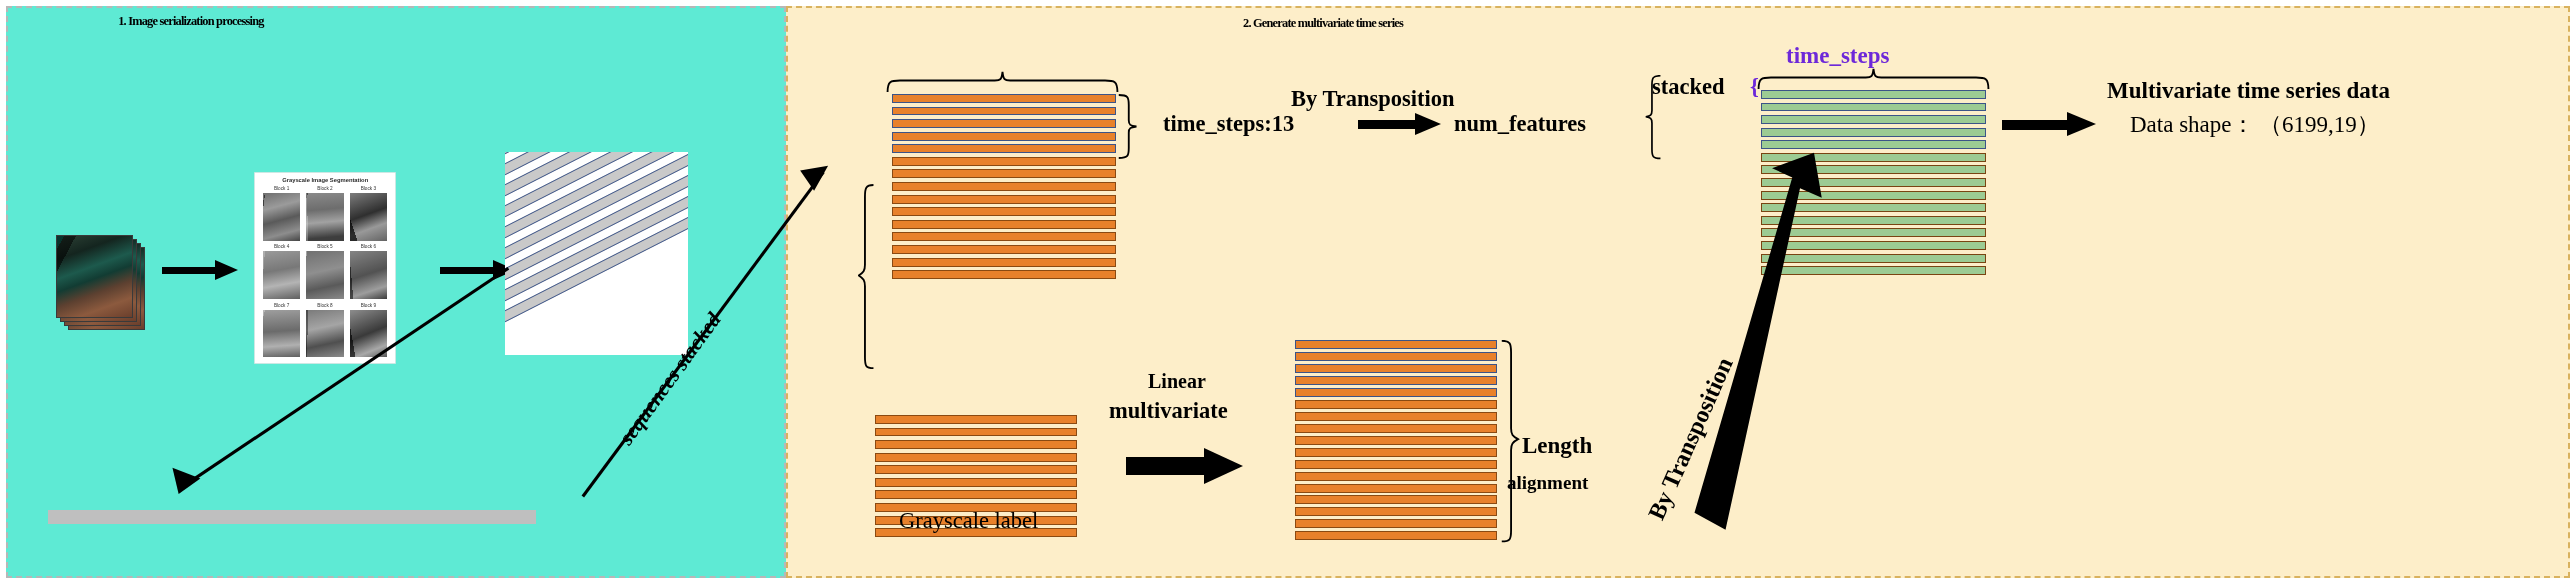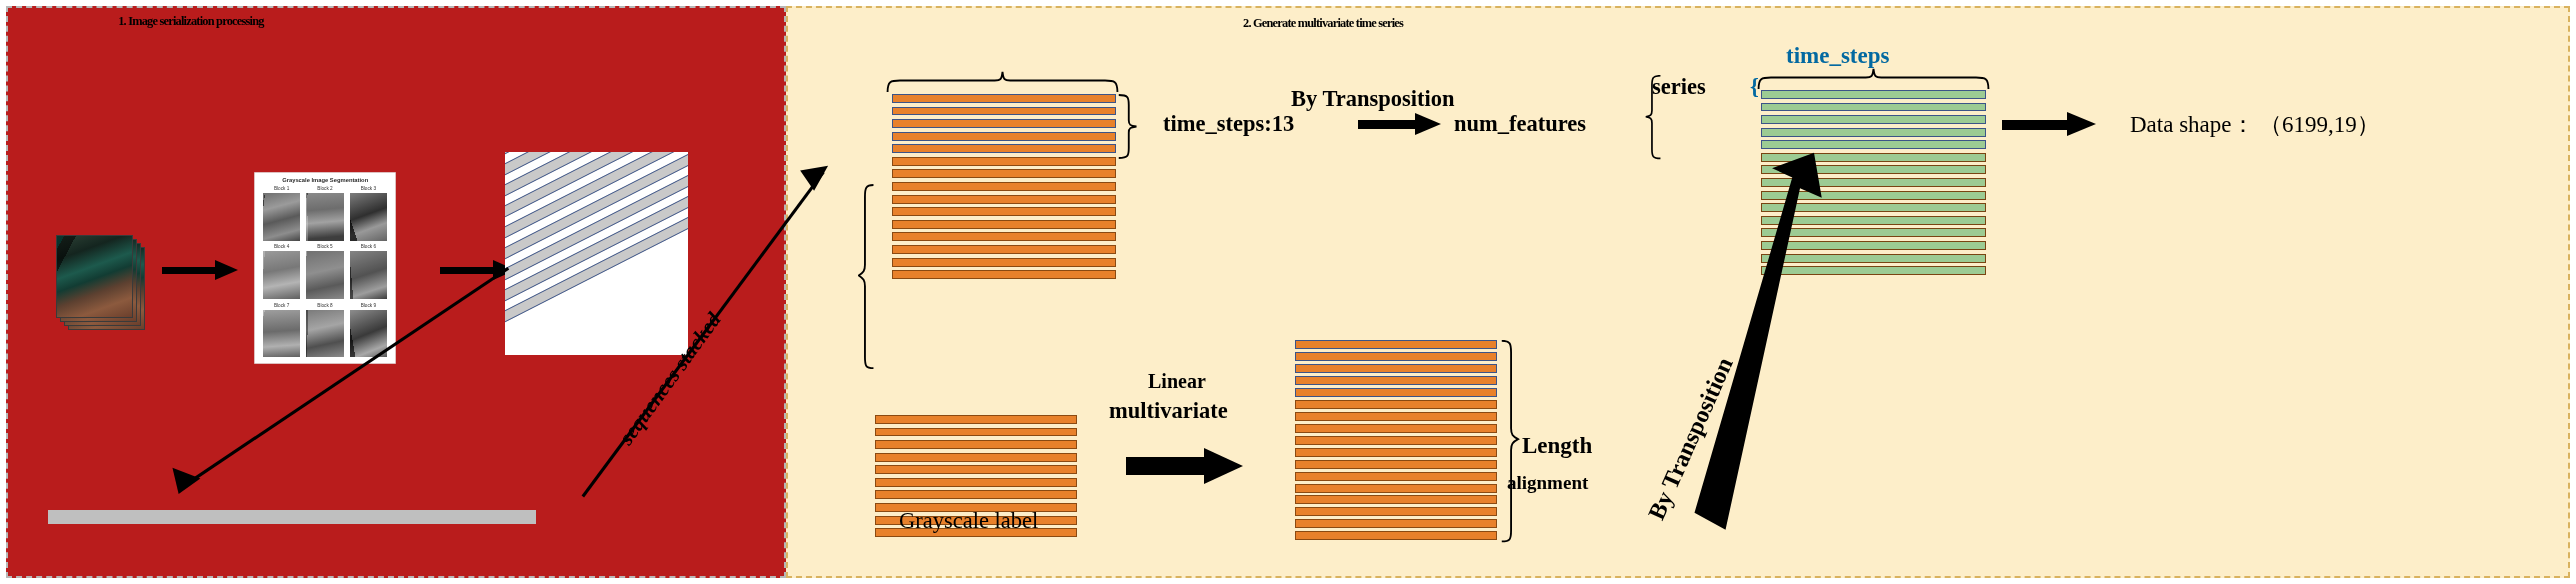--- a/index.html
+++ b/index.html
@@ -1,21 +1,21 @@
 <!DOCTYPE html>
 <html style="font-size:12.4px"><head>
 <meta charset="utf-8">
 <style>
   html,body{margin:0;padding:0;background:#ffffff;}
   body{font-family:"Liberation Serif", serif;}
   #root{position:relative;width:2576px;height:585px;background:#ffffff;overflow:hidden;}
 
   
   .panel{position:absolute;box-sizing:border-box;}
-  #panel-left{left:6.2px;top:6.2px;width:780px;height:572px;background:#b91c1c;border:2.3px dashed #b7b7b7;}
+  #panel-left{left:6.2px;top:6.2px;width:780px;height:572px;background:#5eead4;border:2.3px dashed #b7b7b7;}
   #panel-right{left:786px;top:6.2px;width:1784px;height:572px;background:#fdeec9;border:2.3px dashed #d9b25f;}
 
   .panel-title{position:absolute;font-weight:bold;color:#000;white-space:nowrap;
                font-family:"Liberation Serif", serif;letter-spacing:-0.8px;}
 
   
   #rgb-stack{position:absolute;left:48px;top:227px;width:85px;height:93px;}
   .rgb-sheet{position:absolute;width:75px;height:81px;border:0.8px solid #3a3a3a;
              background:
                linear-gradient(118deg, rgba(0,0,0,.55) 0 16%, rgba(0,0,0,0) 16% 30%),
@@ -91,21 +91,21 @@
   .bar.gr{background:#9ccb93;border:0.8px solid #7a4412;}
   .bar.gr.bl{border-color:#3c5488;}
 
   
   .brace{position:absolute;}
   .brace svg{display:block;}
 
   
   .lbl{position:absolute;white-space:nowrap;color:#000;font-family:"Liberation Serif",serif;}
   .b{font-weight:bold;}
-  .green{color:#0369a1;}
+  .green{color:#6d28d9;}
 
   .rot{transform-origin:left top;}
 </style>
 </head>
 <body>
 
 <div id="root">
 
   <div class="panel" id="panel-left">
     <div class="panel-title" style="left:110px;top:6.2px;">1. Image serialization processing</div>
@@ -242,21 +242,21 @@
   </div>
 
   <div class="lbl b" style="left:1454px;top:111px;font-size:22.5px;">num_features</div>
 
   <div class="brace" style="left:1645px;top:75px;">
     <svg width="17" height="85" viewBox="0 0 22 110">
       <path d="M20,1 C10,1 9,4 9,13 L9,46 C9,52 7,53 1,54 C7,55 9,56 9,62 L9,96 C9,105 10,108 20,108" fill="none" stroke="#000" stroke-width="2.2"></path>
     </svg>
   </div>
 
-  <div class="lbl b" style="left:1652px;top:74px;font-size:22.5px;">series</div>
+  <div class="lbl b" style="left:1652px;top:74px;font-size:22.5px;">stacked</div>
   <div class="lbl b green" style="left:1750px;top:74px;font-size:22.5px;">{</div>
 
   <div class="lbl b green" style="left:1786px;top:43px;font-size:23px;">time_steps</div>
 
   <div class="brace" style="left:1757px;top:68px;">
     <svg width="233" height="22" viewBox="0 0 300 28">
       <path d="M2,27 C2,13 6,12 18,12 L140,12 C148,12 149,10 150,1 C151,10 152,12 160,12 L282,12 C294,12 298,13 298,27" fill="none" stroke="#000" stroke-width="2.4"></path>
     </svg>
   </div>
 
@@ -276,20 +276,21 @@
       <div class="bar gr" style="top: 151px; height: 8.5px; width: 225px;"></div>
       <div class="bar gr" style="top: 164px; height: 8.5px; width: 225px;"></div>
       <div class="bar gr" style="top: 176px; height: 8.5px; width: 225px;"></div>
     </div>
 
   <div class="bigarrow" style="left:2002px;top:112px;width:98px;height:25px;">
     <div class="shaft" style="left:0;top:7.8px;width:68px;height:10px;"></div>
     <div class="head" style="left:65px;top:0;border-width:12.4px 0 12.4px 29.5px;border-color:transparent transparent transparent #000;"></div>
   </div>
 
+  <div class="lbl b" style="left:2107px;top:78px;font-size:23px;">Multivariate time series data</div>
 
   <div class="lbl" style="left:2130px;top:109px;font-size:23px;">Data shape：</div>
   <div class="lbl" style="left:2259px;top:109px;font-size:23px;">（6199,19）</div>
 
   <div class="brace" style="left:858px;top:184px;">
     <svg width="17" height="186" viewBox="0 0 22 240">
       <path d="M20,1 C10,1 9,5 9,16 L9,104 C9,112 7,114 1,118 C7,122 9,124 9,132 L9,224 C9,235 10,238 20,238" fill="none" stroke="#000" stroke-width="2.4"></path>
     </svg>
   </div>
 

